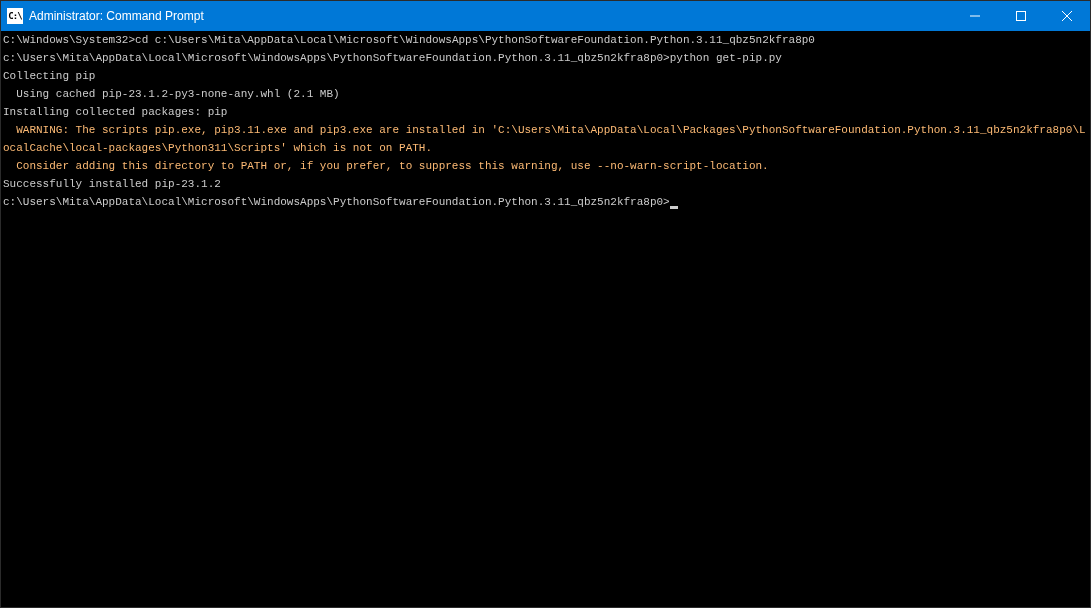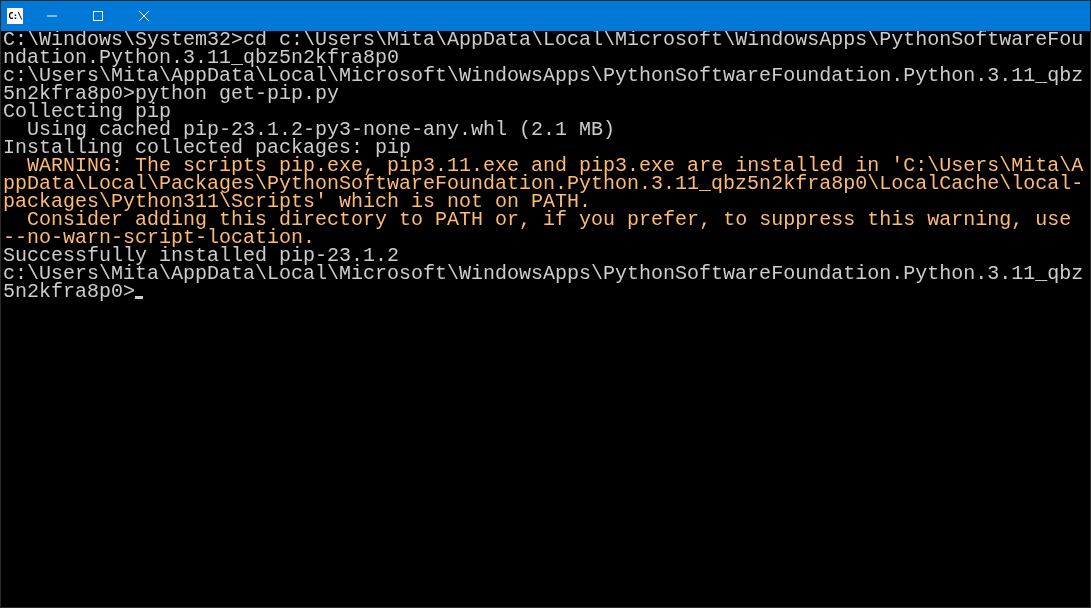--- a/index.html
+++ b/index.html
@@ -62,21 +62,21 @@
       cursor: pointer;
     }
     .window-btn svg {
       width: 10px;
       height: 10px;
     }
     .terminal {
       flex: 1;
       background: #000;
       color: #cccccc;
-      font-size: 20px;
+      font-size: 11px;
       line-height: 18px;
       padding: 0 2px;
       white-space: pre-wrap;
       word-break: break-all;
       overflow: hidden;
     }
     .line {
       display: block;
     }
     .warn {
@@ -92,20 +92,21 @@
     }
   </style>
 </head>
 <body>
 
 <div class="window">
   <div class="titlebar">
     <div class="titlebar-icon">
       <span>C:\</span>
     </div>
+    <div class="titlebar-title">Administrator: Command Prompt</div>
     <div class="window-controls">
       <div class="window-btn">
         <svg viewBox="0 0 10 10">
             <line x1="0" y1="5" x2="10" y2="5" stroke="#fff" stroke-width="1"></line>
           </svg>
       </div>
       <div class="window-btn">
         <svg viewBox="0 0 10 10">
             <rect x="0.5" y="0.5" width="9" height="9" fill="none" stroke="#fff" stroke-width="1"></rect>
           </svg>

